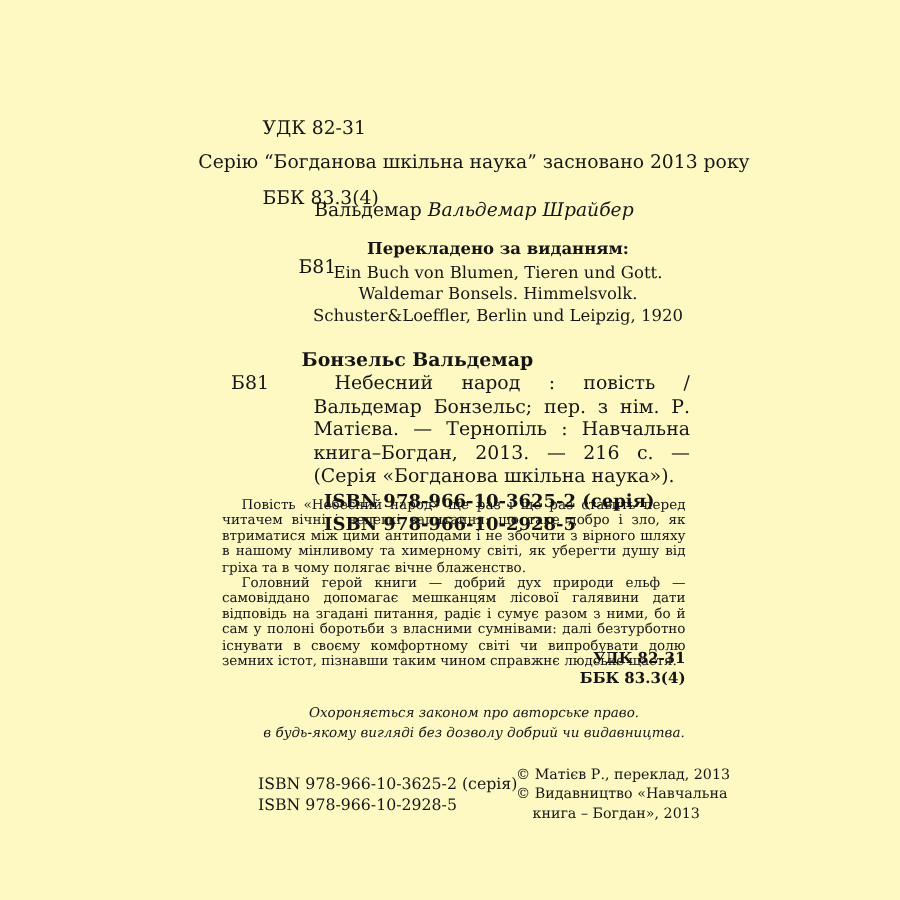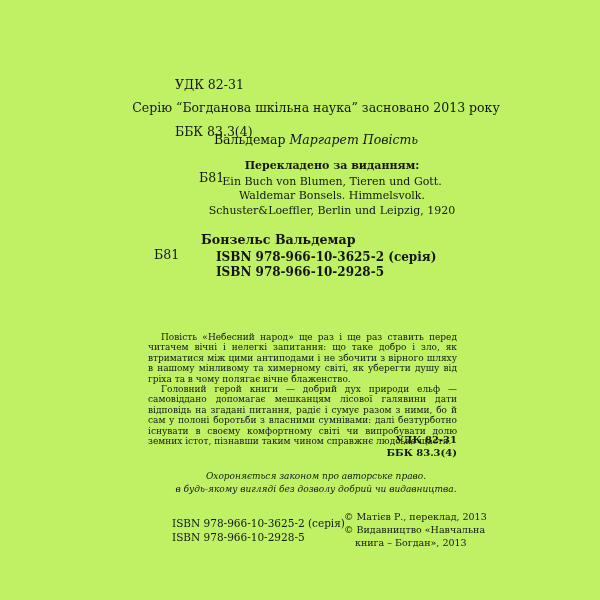--- a/index.html
+++ b/index.html
@@ -5,21 +5,21 @@
   html, body {
     margin: 0;
     padding: 0;
     background: #e8e8e8;
   }
   .page {
     position: relative;
     width: 600px;
     height: 600px;
     margin: 0 auto;
-    background: #bef264;
+    background: #fef9c3;
     color: #151515;
     font-family: "DejaVu Serif", "Liberation Serif", serif;
     overflow: hidden;
   }
   .abs { position: absolute; }
 
   
   .top-udc {
     left: 175px; top: 46px;
     font-size: 12.5px; line-height: 15.5px;
@@ -116,34 +116,35 @@
 
   <div class="abs top-udc">
     <span class="code-line">УДК 82-31</span>
     <span class="code-line">ББК 83.3(4)</span>
     <span class="code-line author-code">Б81</span>
   </div>
 
   <div class="abs centered series-note">Серію “Богданова шкільна наука” засновано 2013 року</div>
 
   <div class="abs centered illustrations">
-    <span>Вальдемар </span><span class="artist">Маргарет Повість</span>
+    <span>Вальдемар </span><span class="artist">Вальдемар Шрайбер</span>
   </div>
 
   <div class="abs centered translated">
     <span class="t-heading">Перекладено за виданням:</span>
     <span class="t-line">Ein Buch von Blumen, Tieren und Gott.</span>
     <span class="t-line">Waldemar Bonsels. Himmelsvolk.</span>
     <span class="t-line">Schuster&amp;Loeffler, Berlin und Leipzig, 1920</span>
   </div>
 
   <div class="abs catalog">
     <span class="author-heading">Бонзельс Вальдемар</span>
     <div class="entry-row">
       <span class="entry-code">Б81</span>
+      <div class="entry-text">Небесний народ : повість / Вальдемар Бонзельс; пер. з нім. Р. Матієва. — Тернопіль : Навчальна книга–Богдан, 2013. — 216 с. — (Серія «Богданова шкільна наука»).</div>
     </div>
     <div class="isbn-block">
       <span class="isbn-line">ISBN 978-966-10-3625-2 (серія)</span>
       <span class="isbn-line">ISBN 978-966-10-2928-5</span>
     </div>
   </div>
 
   <div class="abs annotation">
     <p>Повість «Небесний народ» ще раз і ще раз ставить перед читачем вічні і нелегкі запитання: що таке добро і зло, як втриматися між цими антиподами і не збочити з вірного шляху в нашому мінливому та химерному світі, як уберегти душу від гріха та в чому полягає вічне блаженство.</p>
     <p>Головний герой книги — добрий дух природи ельф — самовіддано допомагає мешканцям лісової галявини дати відповідь на згадані питання, радіє і сумує разом з ними, бо й сам у полоні боротьби з власними сумнівами: далі безтурботно існувати в своєму комфортному світі чи випробувати долю земних істот, пізнавши таким чином справжнє людське щастя.</p>

